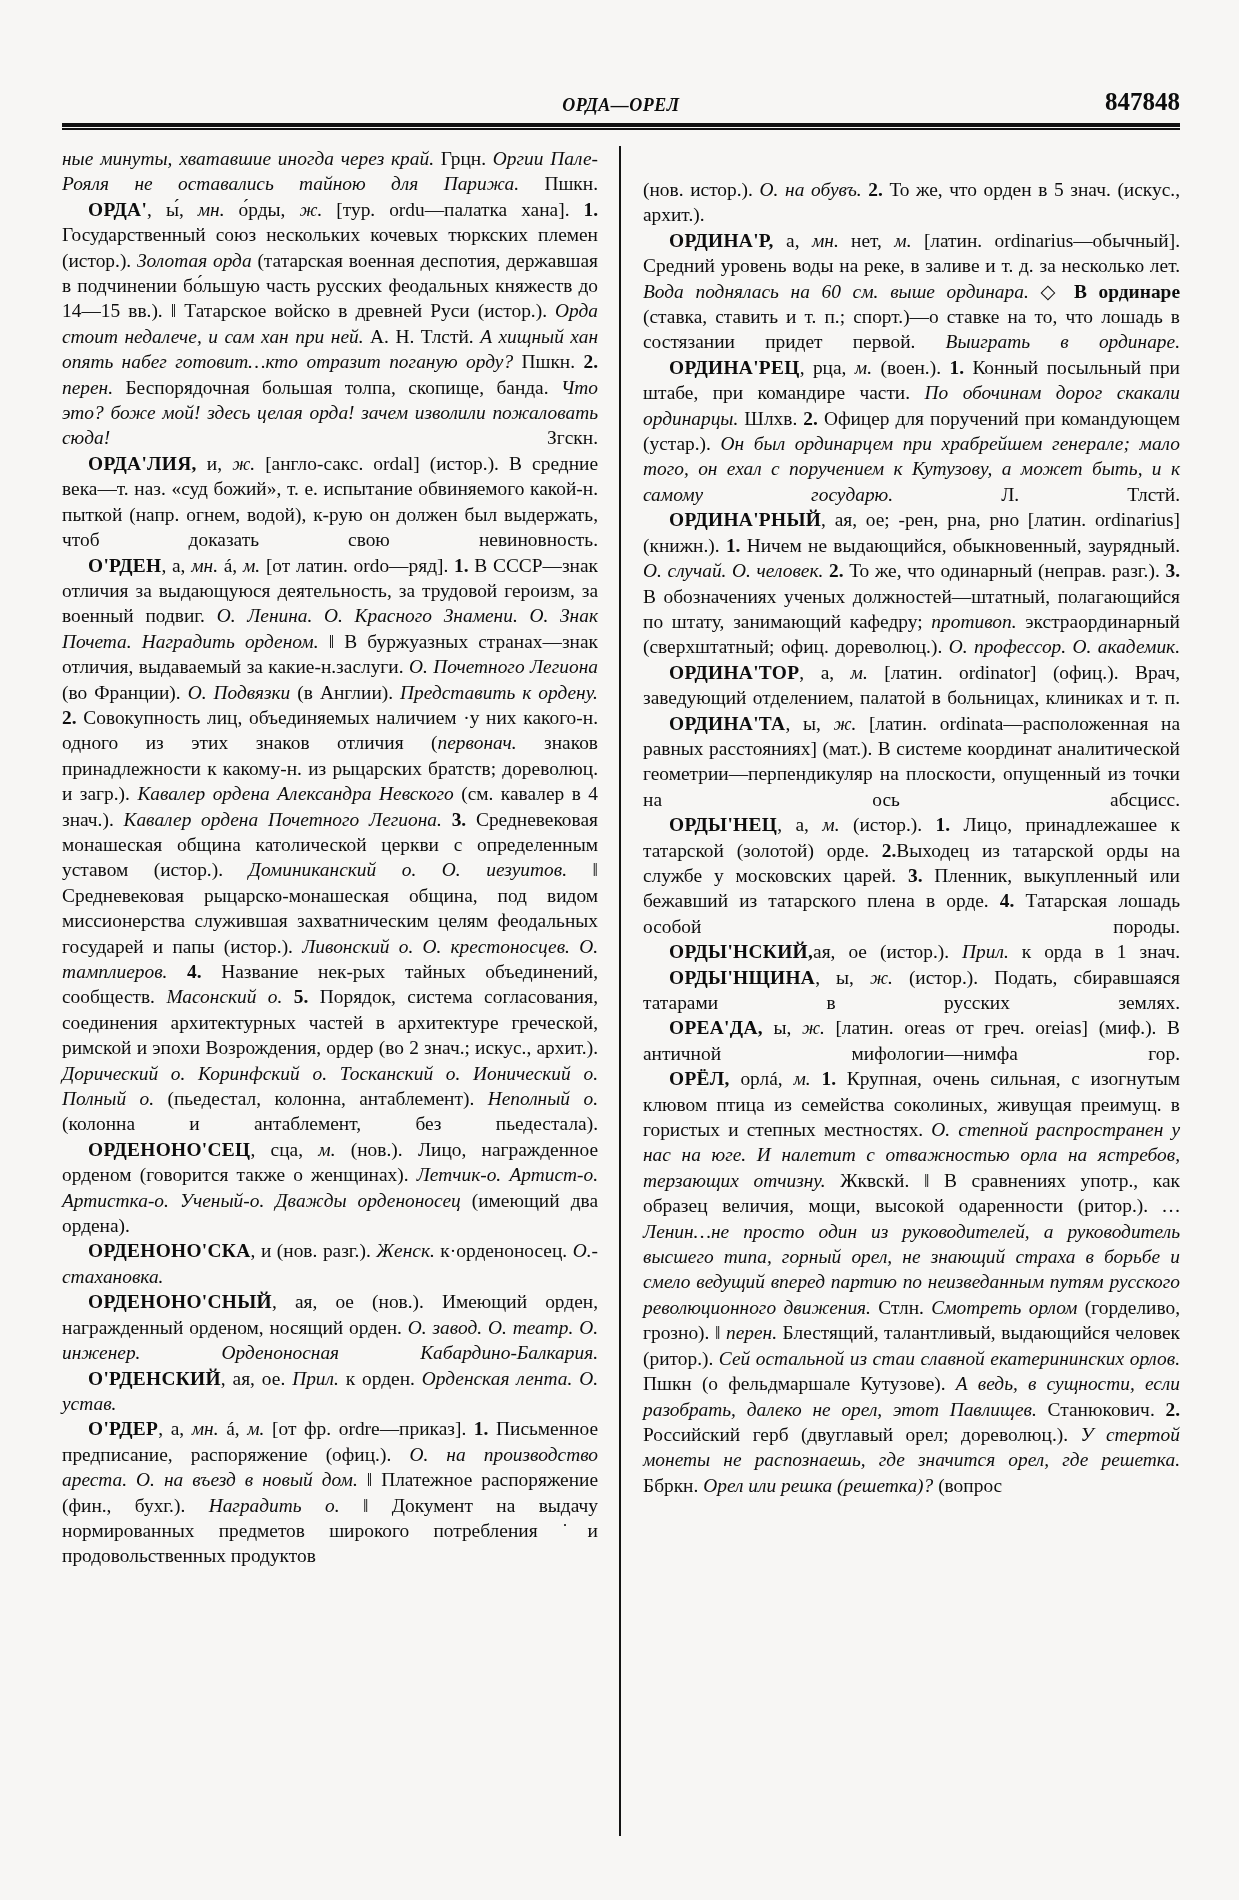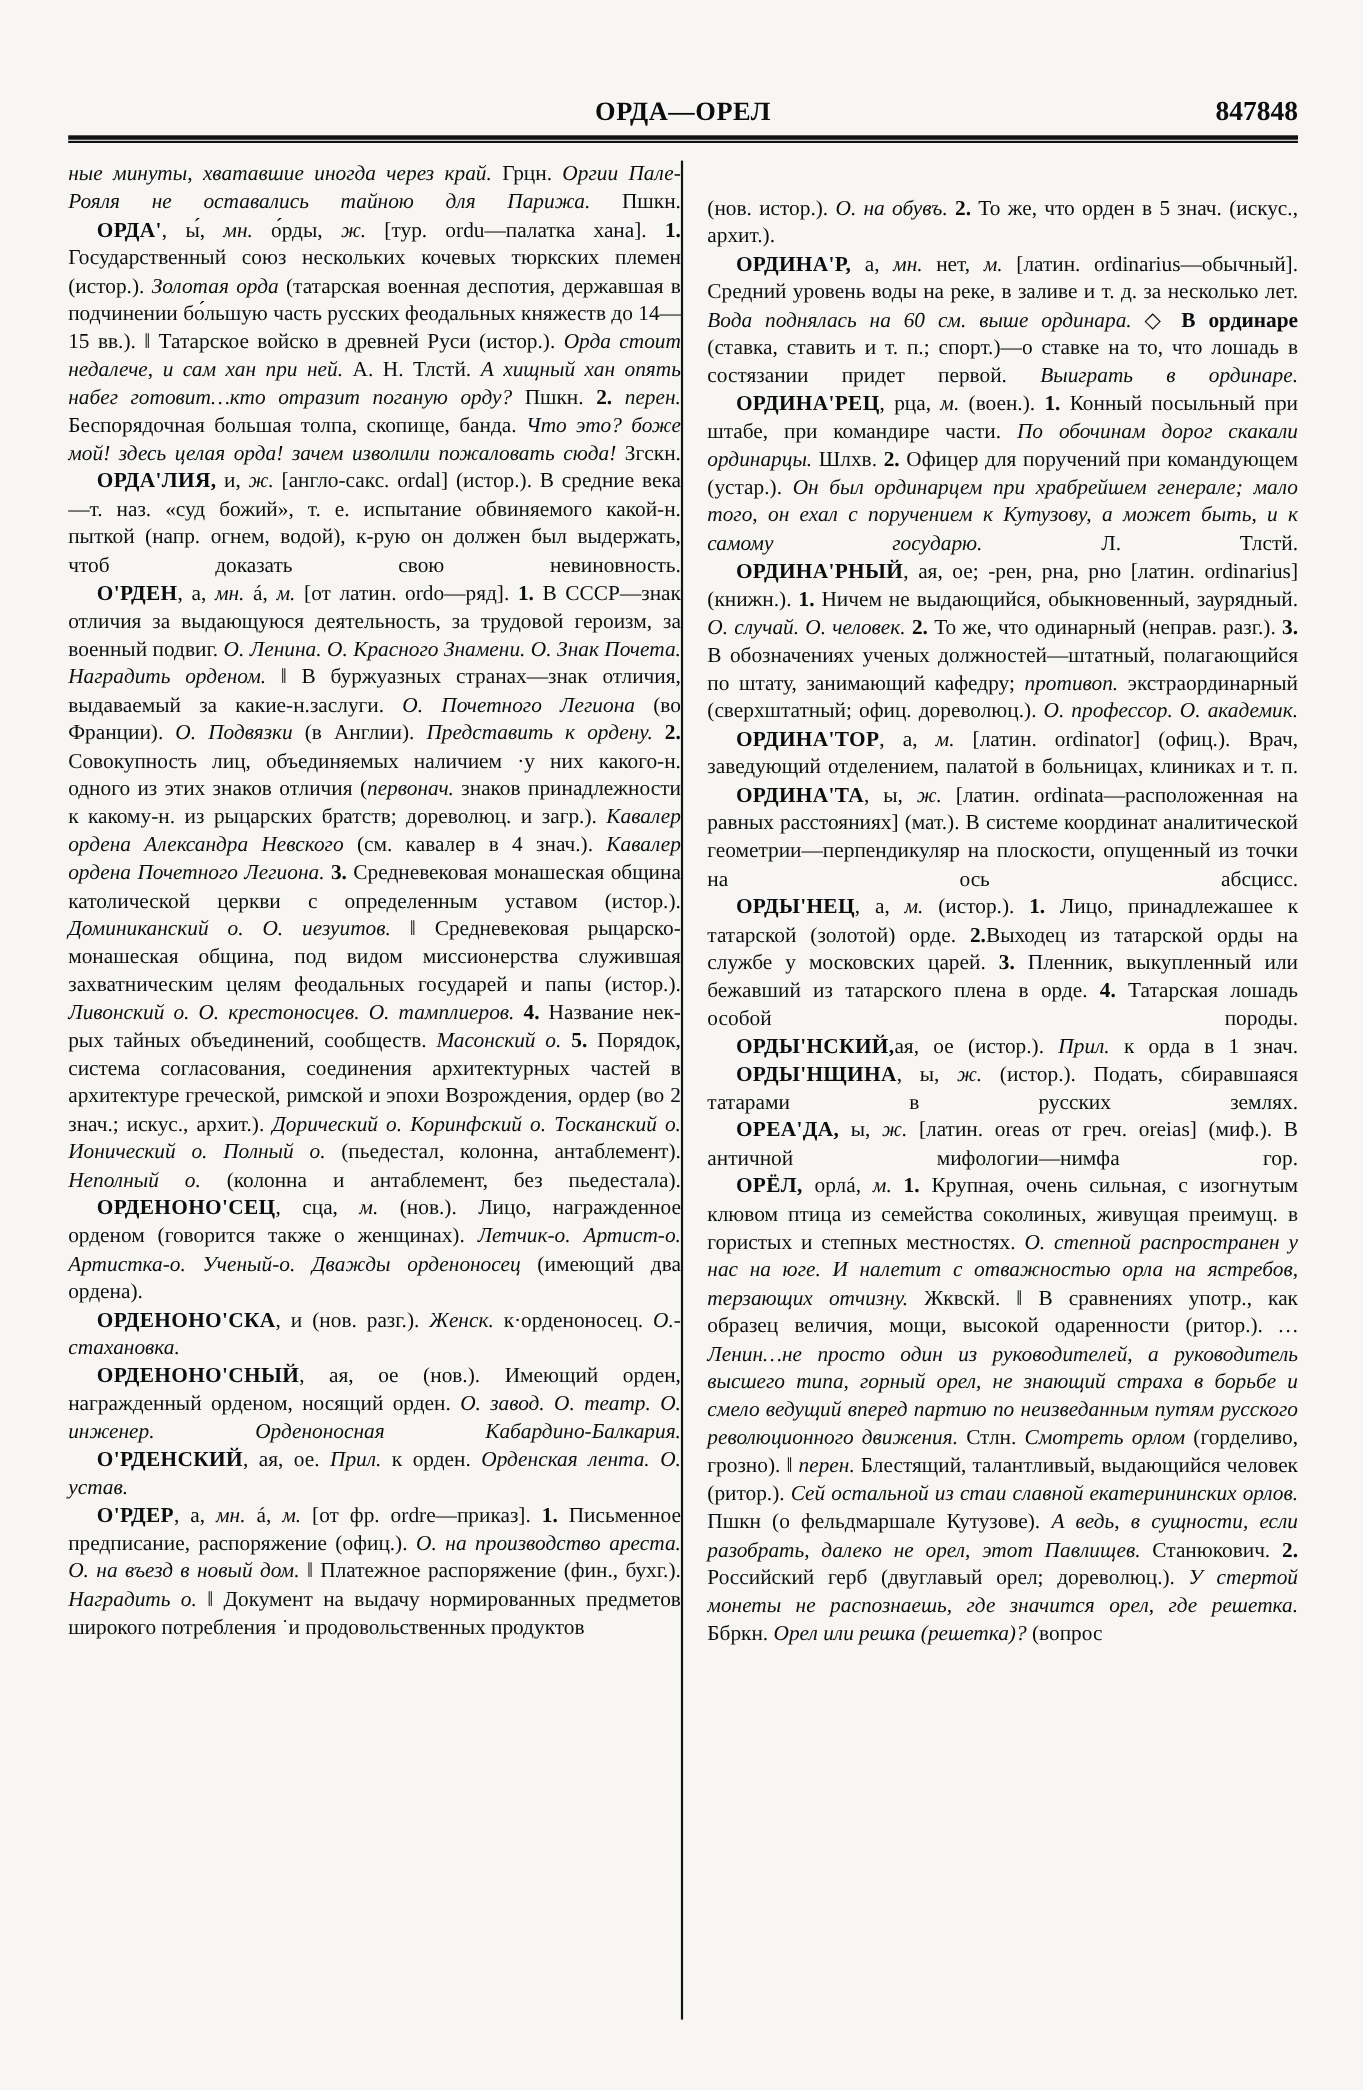--- a/index.html
+++ b/index.html
@@ -34,27 +34,28 @@
     align-items: flex-end;
     justify-content: flex-end;
     font-weight: bold;
   }
   .folio {
     font-size: 25px;
     letter-spacing: 0px;
     line-height: 1;
   }
   .head-title {
-    font-size: 24px;
+    font-size: 18px;
     letter-spacing: 0.5px;
     line-height: 1;
     position: absolute;
     left: 0; right: 0;
     text-align: center;
     bottom: 0px;
+    font-style: italic;
   }
 
   
   .rule-double {
     margin-top: 9px;
     height: 7px;
     border-top: 4px solid #111;
     border-bottom: 2px solid #111;
     box-sizing: border-box;
   }
@@ -63,20 +64,21 @@
   .columns {
     margin-top: 16px;
     display: flex;
     height: 1690px;
   }
   .col {
     width: 50%;
     box-sizing: border-box;
   }
   .col-left {
+    padding-right: 21px;
     border-right: 2px solid #141414;
   }
   .col-right {
     padding-left: 22px;
     margin-top: 31px;
   }
 
   .para {
     font-size: 19.4px;
     line-height: 25.4px;

